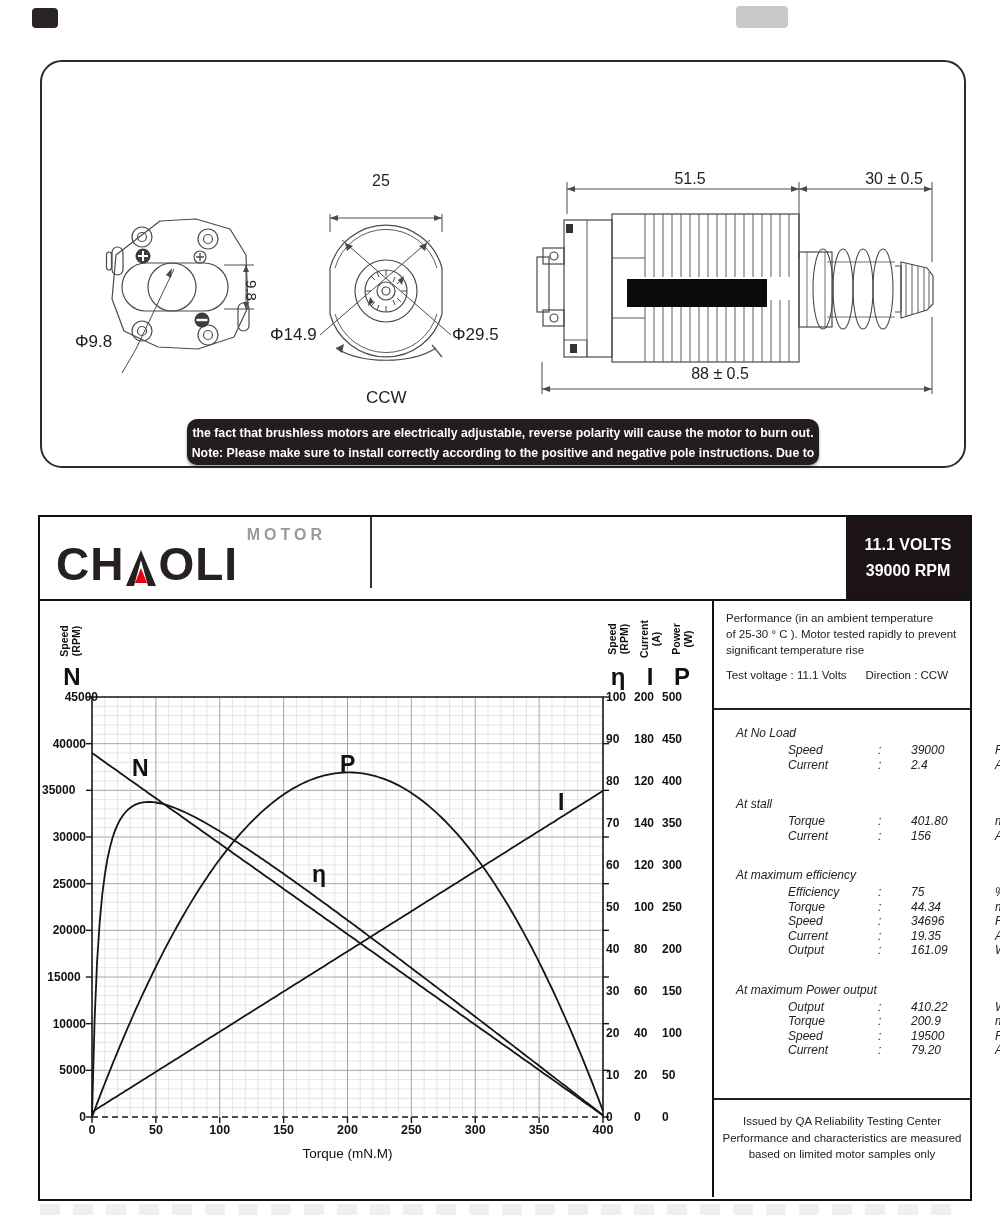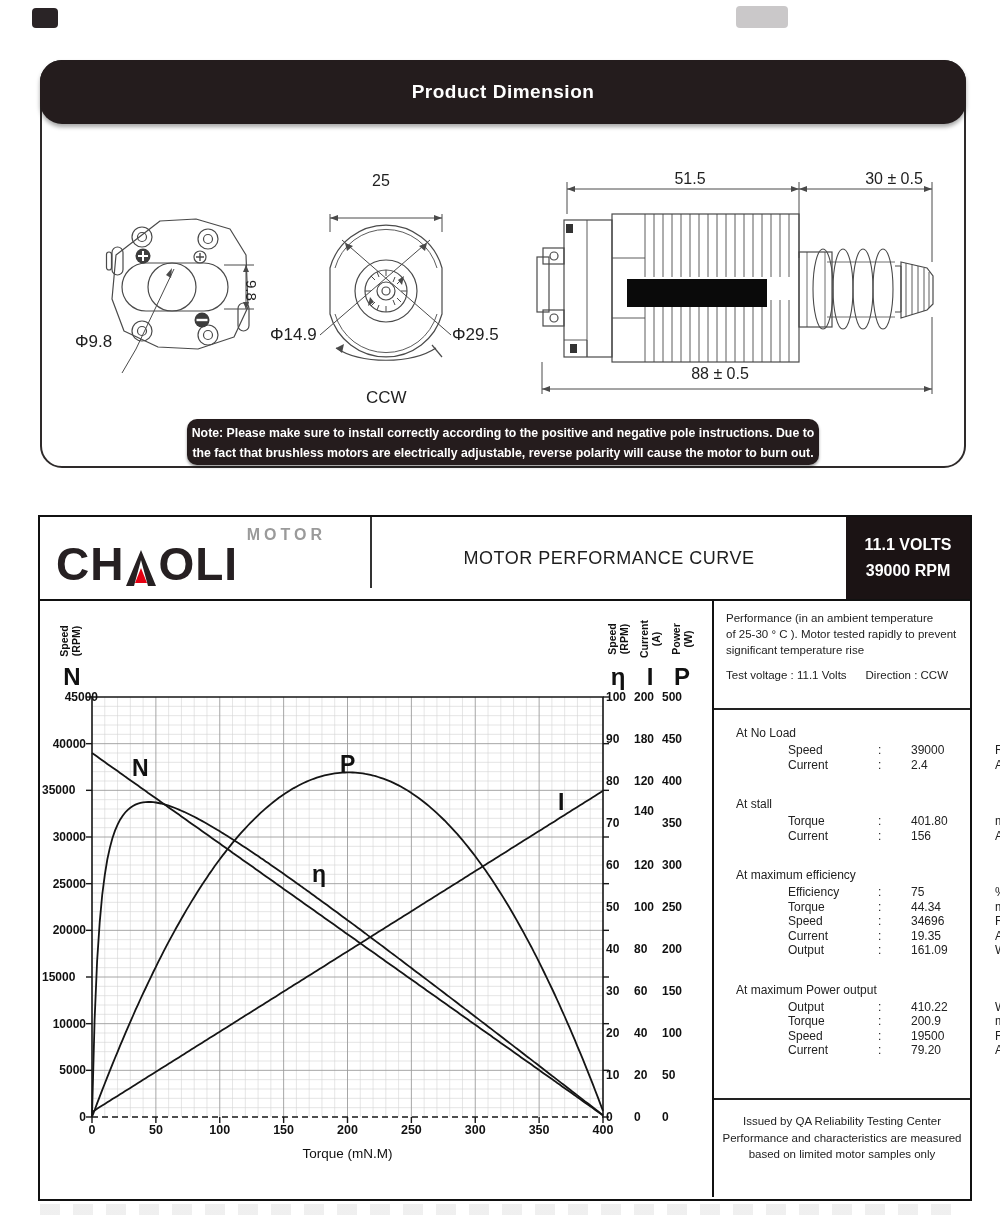--- a/index.html
+++ b/index.html
@@ -41,37 +41,36 @@
   .axis-vlabel>div{position:absolute;left:50%;top:50%;transform:translate(-50%,-50%) rotate(-90deg);
                    font-size:10.5px;font-weight:bold;white-space:pre;text-align:center;line-height:1.15;color:#111;}
   .axis-symbol{position:absolute;font-size:24px;font-weight:bold;color:#111;text-align:center;}
   .curve-label{position:absolute;font-size:23px;font-weight:bold;color:#111;}
   .torque-label{position:absolute;left:180px;top:629px;width:255px;text-align:center;font-size:13.5px;font-weight:normal;color:#111;}
 
   
   .data-panel{position:absolute;left:672px;top:84px;width:258px;height:596px;border-left:2px solid #111;box-sizing:border-box;font-size:11.5px;color:#222;}
   .dp-intro{height:109px;box-sizing:border-box;border-bottom:2px solid #222;padding:10px 8px 0 12px;line-height:1.38;}
   .dp-voltrow{display:flex;justify-content:space-between;padding:9px 14px 0 0;}
-  .dp-main{height:390px;box-sizing:border-box;border-bottom:2px solid #222;padding-top:16px;font-size:12px;}
+  .dp-main{height:390px;box-sizing:border-box;border-bottom:2px solid #222;padding-top:16px;font-size:12px;font-style:italic;}
   .dp-sec{margin-bottom:25px;}
   .sec-title{padding-left:22px;margin-bottom:3px;}
   .sec-row{display:grid;grid-template-columns:55px 71px 14px 65px auto;line-height:14.5px;gap:19px;}
   .dp-footer{text-align:center;padding-top:13px;line-height:1.45;font-size:11.5px;}
 
   .bottom-strip{position:absolute;left:40px;top:1204px;width:924px;height:11px;opacity:.55;
     background:repeating-linear-gradient(90deg,#e3e3e3 0 20px,transparent 20px 33px);}
 </style>
 </head>
 <body>
 
 <div class="smudge" style="left:32px;top:8px;width:26px;height:20px;"></div>
 <div class="smudge faint" style="left:736px;top:6px;width:52px;height:22px;"></div>
 
 <div id="top-box">
-  <div class="pd-header">Product Dimension</div>
 
   <svg class="draw" style="left:60px;top:145px;" width="175" height="175" viewBox="0 0 175 175">
     <path d="M58,14 L94,12 L128,22 L144,48 L146,100 L132,130 L96,142 L56,140 L22,124 L10,92 L14,48 Z" stroke-linejoin="round"></path>
     <circle cx="40" cy="30" r="10"></circle>
       <circle cx="40" cy="30" r="4.5"></circle>
     <circle cx="106" cy="32" r="10"></circle>
       <circle cx="106" cy="32" r="4.5"></circle>
     <circle cx="40" cy="124" r="10"></circle>
       <circle cx="40" cy="124" r="4.5"></circle>
     <circle cx="106" cy="128" r="10"></circle>
@@ -170,40 +169,39 @@
 
     <path d="M15,200 V232 M405,155 V232" stroke-width="1"></path>
     <path d="M15,227 H405" stroke-width="1"></path>
     <path d="M15,227 L23,224 V230 Z M405,227 L397,224 V230 Z" fill="#4a4a4a" stroke="none"></path>
   </svg>
   <div class="dim" style="left:608px;top:108px;width:80px;text-align:center;">51.5</div>
   <div class="dim" style="left:812px;top:108px;width:80px;text-align:center;">30 ± 0.5</div>
   <div class="dim" style="left:638px;top:303px;width:80px;text-align:center;">88 ± 0.5</div>
 
   <div class="note-bar">
+    <div>the fact that brushless motors are electrically adjustable, reverse polarity will cause the motor to burn out.</div>
     <div>Note: Please make sure to install correctly according to the positive and negative pole instructions. Due to</div>
-    <div>the fact that brushless motors are electrically adjustable, reverse polarity will cause the motor to burn out.</div>
   </div>
 </div>
 
 <div id="perf-box">
 
   <div class="pf-header">
     <div class="logo-cell">
       <div class="brand-motor">MOTOR</div>
       <div class="brand-main">
         <span>CH</span>
         <svg width="32" height="36" viewBox="0 0 32 36">
           <path d="M16,0 L31,36 H23 L16,10 L9,36 H1 Z" fill="#262022"></path>
           <path d="M16,18 L22,33 H10 Z" fill="#e60012"></path>
         </svg>
         <span>OLI</span>
       </div>
     </div>
-    <div class="title-cell">MOTOR PERFORMANCE CURVE</div>
     <div class="volts-cell">
       <div>11.1 VOLTS</div>
       <div>39000 RPM</div>
     </div>
   </div>
 
   <div class="axis-vlabel" style="left:8px;top:92px;">
       <div>Speed
 (RPM)</div>
     </div>
@@ -479,39 +477,39 @@
       <div>Performance and characteristics are  measured</div>
       <div>based on  limited motor samples only</div>
     </div>
   </div>
 <div class="tick" style="left:14px;top:173.0px;width:44px;text-align:right;">45000</div>
     <div class="tick" style="left:2px;top:219.7px;width:44px;text-align:right;">40000</div>
     <div class="tick" style="left:2px;top:266.3px;width:44px;">35000</div>
     <div class="tick" style="left:2px;top:313.0px;width:44px;text-align:right;">30000</div>
     <div class="tick" style="left:2px;top:359.7px;width:44px;text-align:right;">25000</div>
     <div class="tick" style="left:2px;top:406.3px;width:44px;text-align:right;">20000</div>
-    <div class="tick" style="left:2px;top:453.0px;width:44px;text-align:left;">15000</div>
+    <div class="tick" style="left:2px;top:453.0px;width:44px;text-align:center;">15000</div>
     <div class="tick" style="left:2px;top:499.7px;width:44px;text-align:right;">10000</div>
     <div class="tick" style="left:2px;top:546.3px;width:44px;text-align:right;">5000</div>
     <div class="tick" style="left:2px;top:593.0px;width:44px;text-align:right;">0</div>
     <div class="tick right" style="left:566px;top:173.0px;width:34px;">100</div>
     <div class="tick right" style="left:566px;top:215.0px;width:34px;">90</div>
     <div class="tick right" style="left:566px;top:257.0px;width:34px;">80</div>
     <div class="tick right" style="left:566px;top:299.0px;width:34px;">70</div>
     <div class="tick right" style="left:566px;top:341.0px;width:34px;">60</div>
     <div class="tick right" style="left:566px;top:383.0px;width:34px;">50</div>
     <div class="tick right" style="left:566px;top:425.0px;width:34px;">40</div>
     <div class="tick right" style="left:566px;top:467.0px;width:34px;">30</div>
     <div class="tick right" style="left:566px;top:509.0px;width:34px;">20</div>
     <div class="tick right" style="left:566px;top:551.0px;width:34px;">10</div>
     <div class="tick right" style="left:566px;top:593.0px;width:34px;">0</div>
     <div class="tick right" style="left:594px;top:173.0px;width:34px;">200</div>
     <div class="tick right" style="left:594px;top:215.0px;width:34px;">180</div>
     <div class="tick right" style="left:594px;top:257.0px;width:34px;">120</div>
-    <div class="tick right" style="left:594px;top:287px;width:34px;">140</div>
+    <div class="tick right" style="left:594px;top:299.0px;width:34px;">140</div>
     <div class="tick right" style="left:594px;top:341.0px;width:34px;">120</div>
     <div class="tick right" style="left:594px;top:383.0px;width:34px;">100</div>
     <div class="tick right" style="left:594px;top:425.0px;width:34px;">80</div>
     <div class="tick right" style="left:594px;top:467.0px;width:34px;">60</div>
     <div class="tick right" style="left:594px;top:509.0px;width:34px;">40</div>
     <div class="tick right" style="left:594px;top:551.0px;width:34px;">20</div>
     <div class="tick right" style="left:594px;top:593.0px;width:34px;">0</div>
     <div class="tick right" style="left:622px;top:173.0px;width:42px;">500</div>
     <div class="tick right" style="left:622px;top:215.0px;width:42px;">450</div>
     <div class="tick right" style="left:622px;top:257.0px;width:42px;">400</div>

